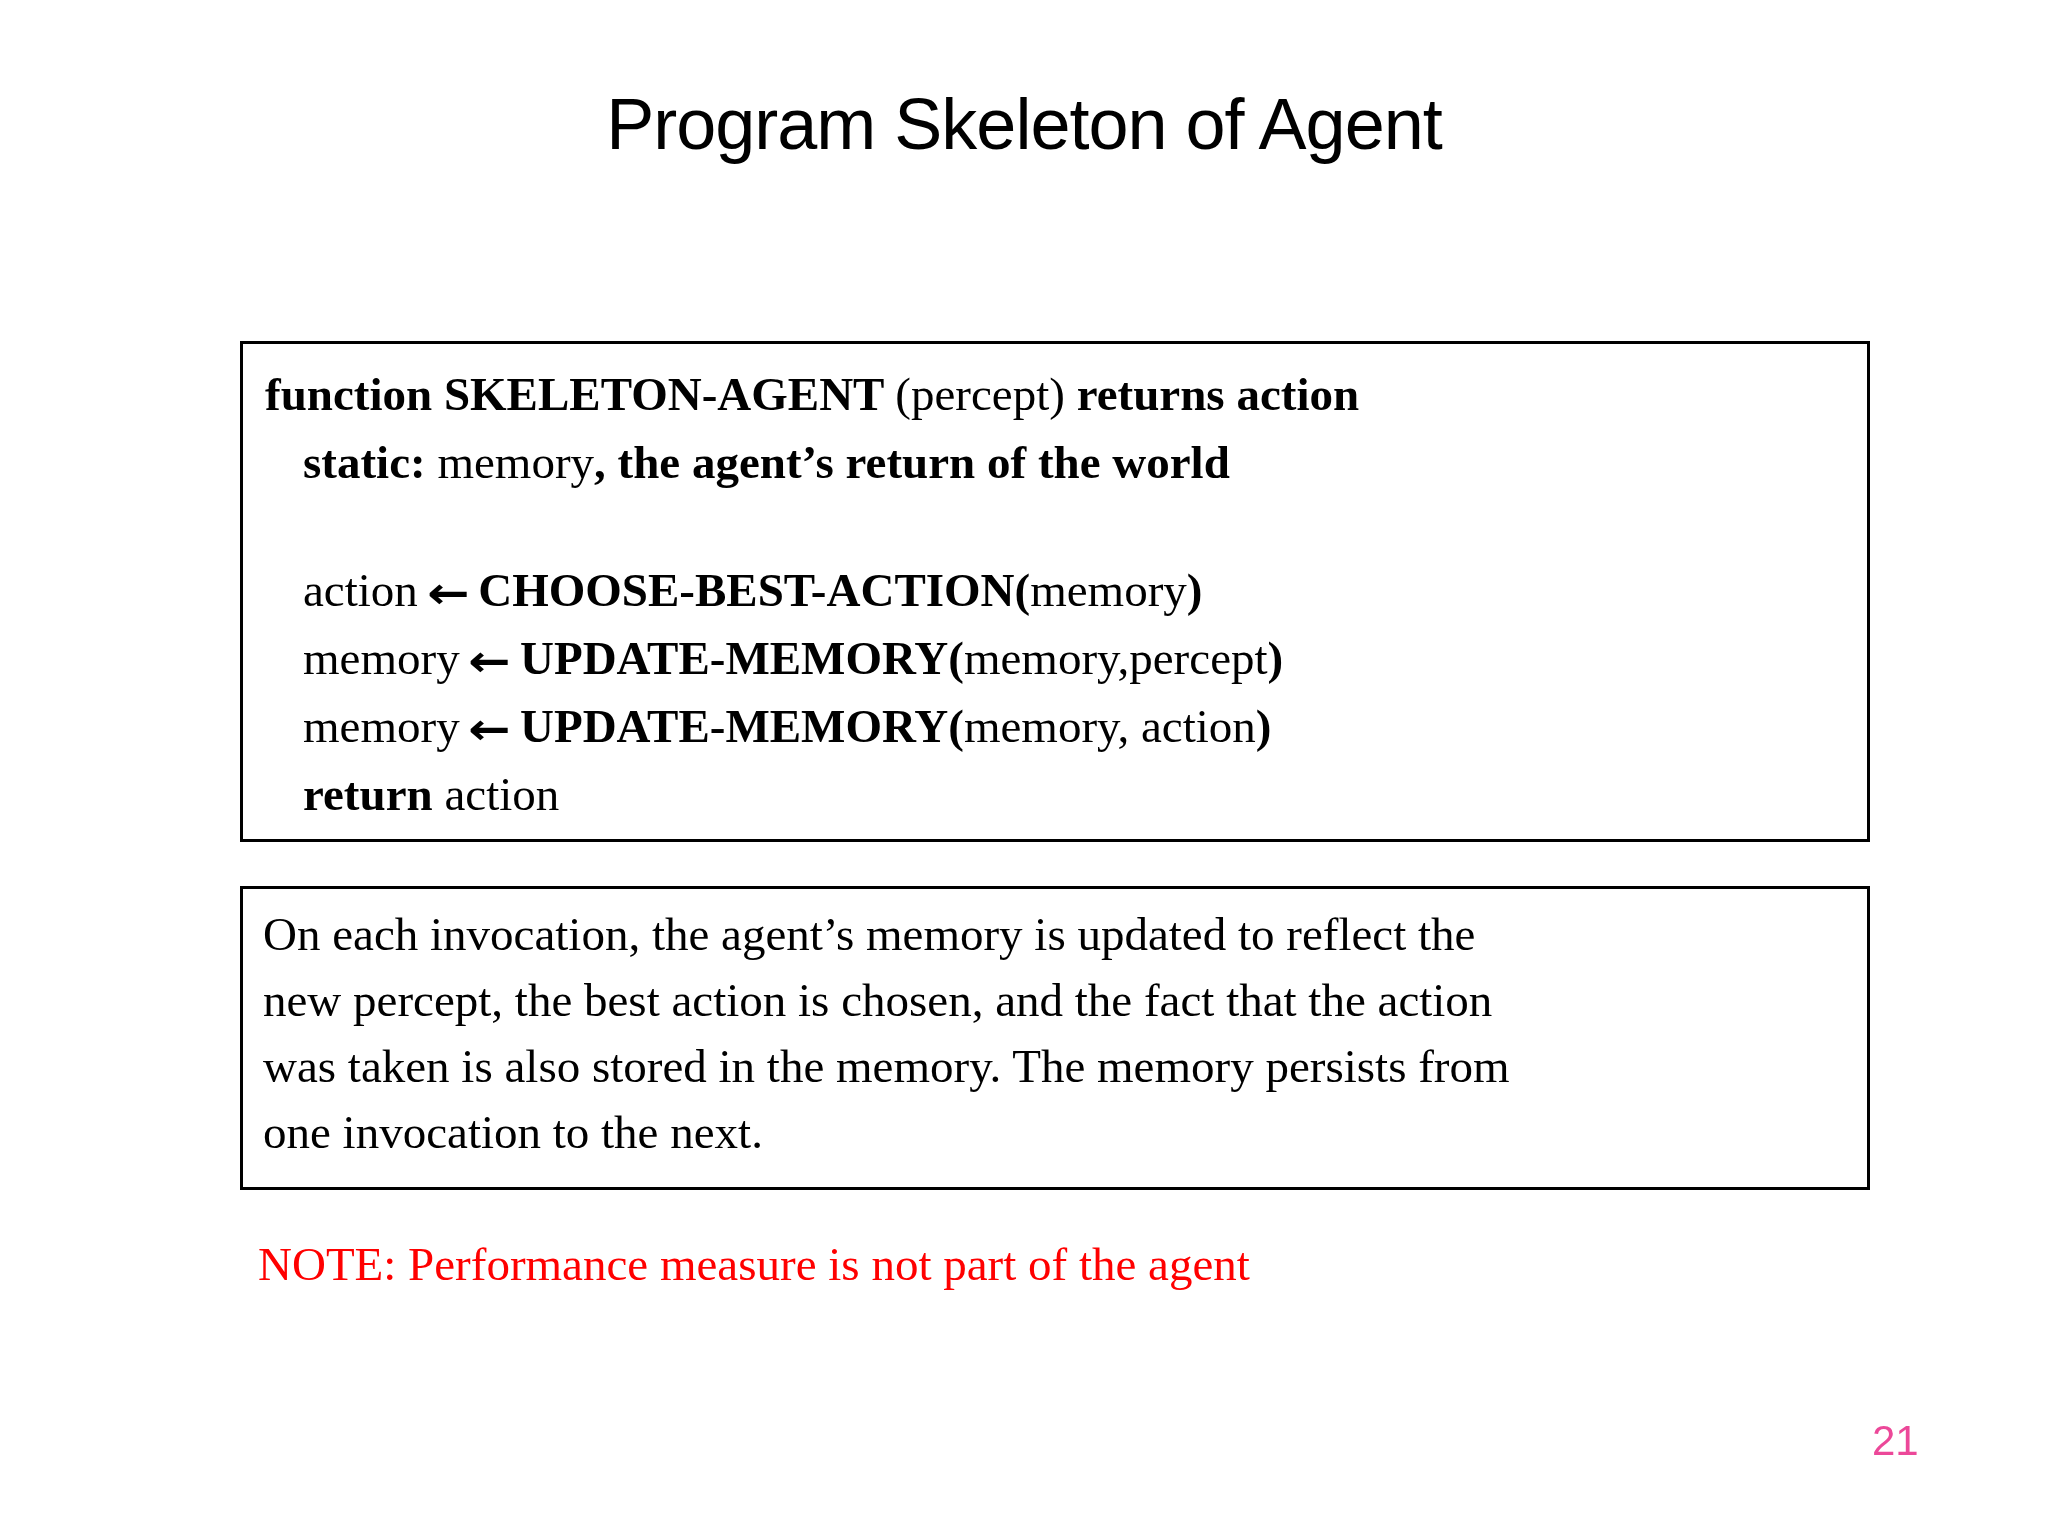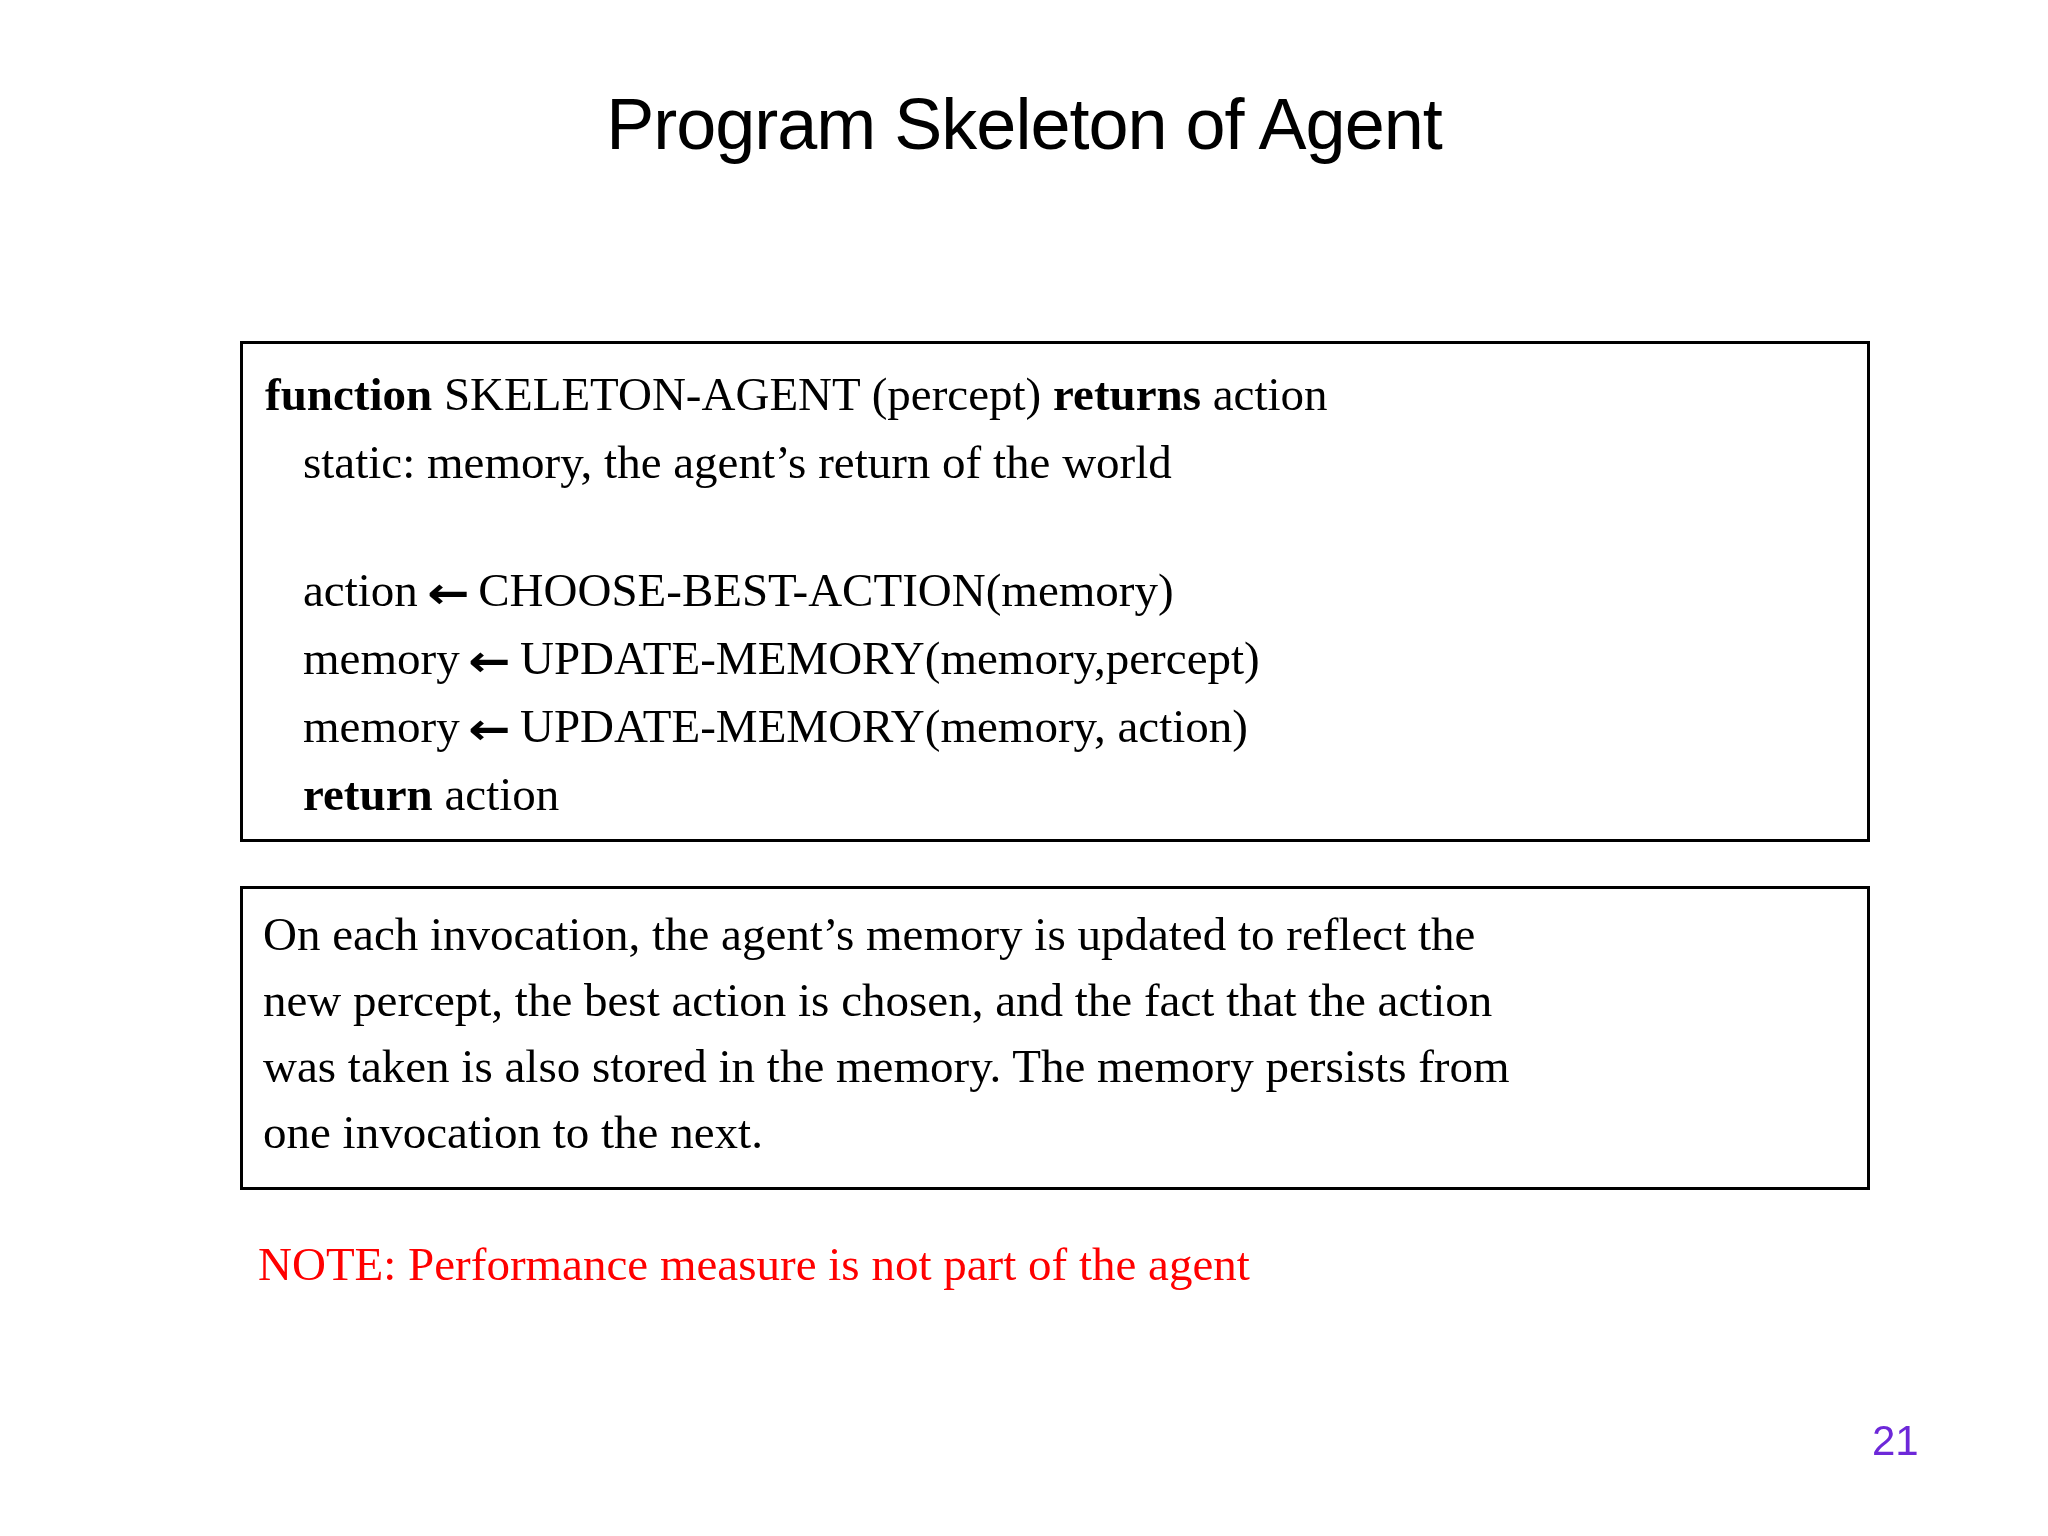--- a/index.html
+++ b/index.html
@@ -66,21 +66,21 @@
   }
   .code-line {
     white-space: nowrap;
     height: 68px;
   }
   .code-line.indent { padding-left: 38px; }
   .code-line.blank  { height: 60px; }
 
   .b  { font-weight: 700; margin-top: 32px; }
   .i  { }
-  .rg { font-weight: 400; font-style: normal; }
+  .rg { font-weight: 700; font-style: normal; }
 
   .arrow {
     font-family: "DejaVu Sans", sans-serif;
     font-weight: 700;
     font-size: 44px;
     line-height: 1;
     display: inline-block;
     transform: translateY(2px) scaleX(1.15);
   }
 
@@ -107,21 +107,21 @@
   }
 
   
   .page-number {
     position: absolute;
     left: 1872px;
     top: 1420px;
     font-family: "Liberation Sans", "DejaVu Sans", sans-serif;
     font-size: 42px;
     line-height: 1;
-    color: #6d28d9;
+    color: #ec4899;
   }
 </style>
 </head>
 <body style="background: rgb(255, 255, 255);">
 
 <div class="slide-title">Program Skeleton of Agent</div>
 
 <div class="code-box">
   <div class="code-lines">
 

